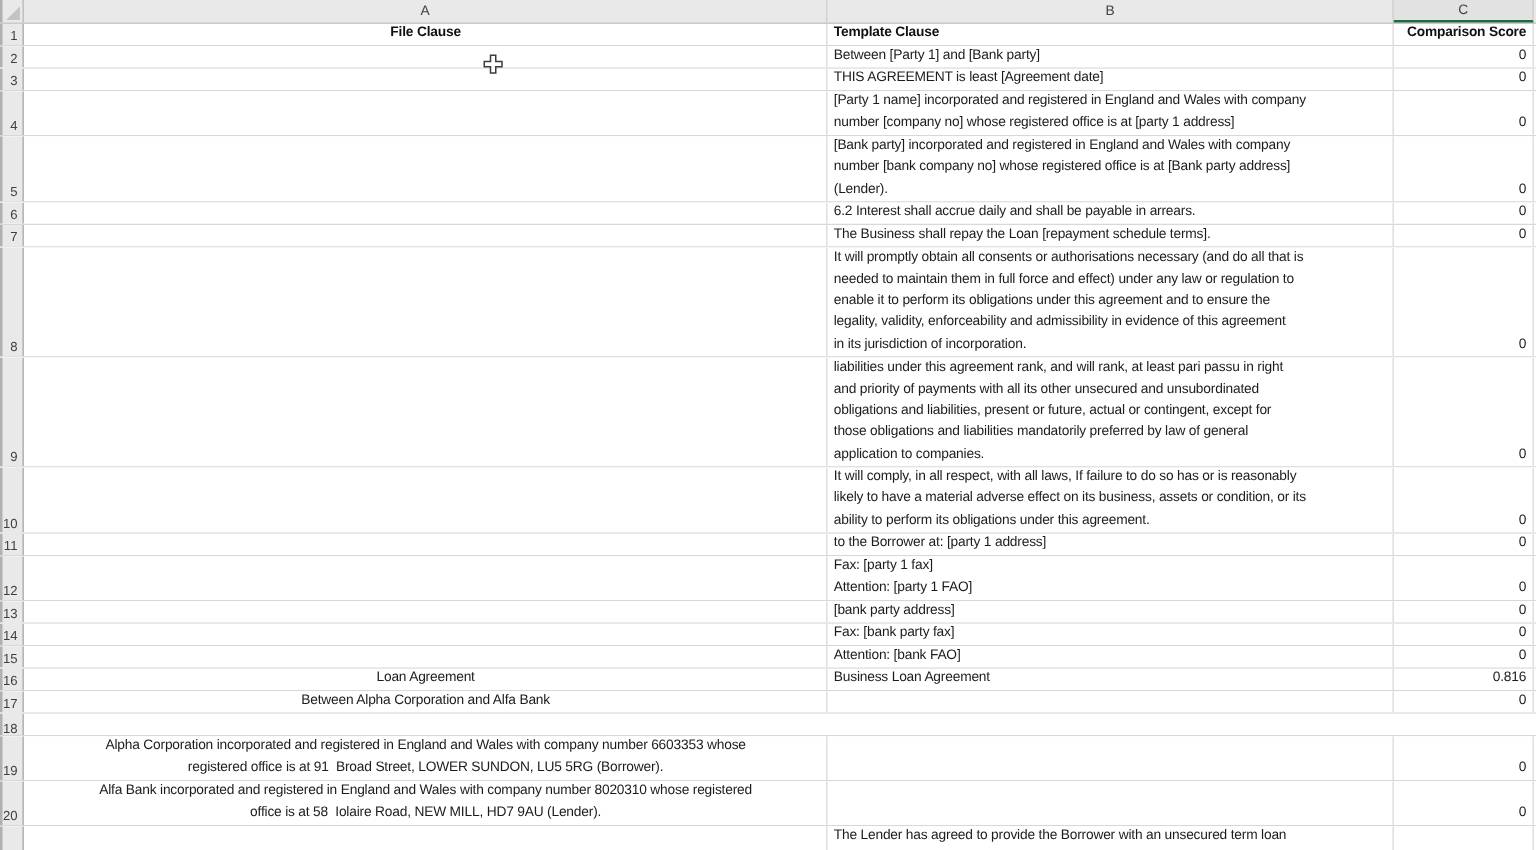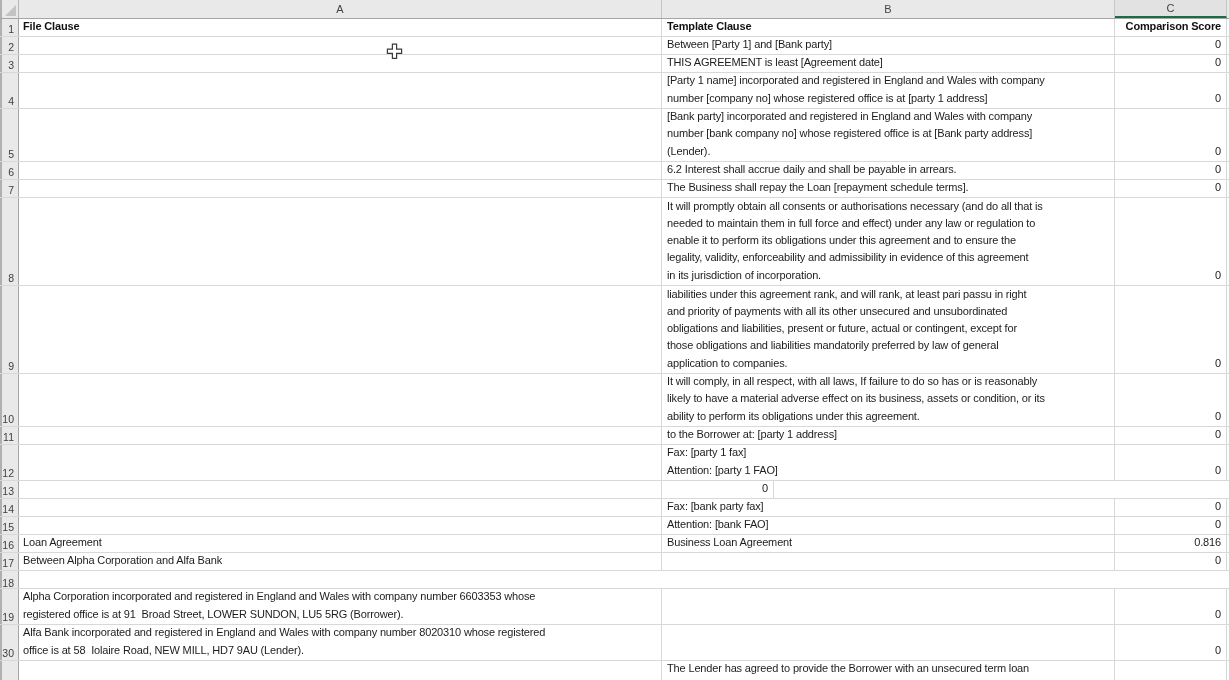--- a/index.html
+++ b/index.html
@@ -22,21 +22,21 @@
 
   
   .row { display:flex; width:100%; border-bottom:1px solid #d8d8d8; overflow:hidden; background:#fff; }
   .rn { width:19px; flex:0 0 19px; background:#e9e9e9; border-left:2px solid #b0b0b0;
         border-right:1px solid #a5a5a5; color:#3f3f3f; font-size:10.5px;
         display:flex; flex-direction:column; justify-content:flex-end;
         text-align:right; padding:0 4px 1px 0; }
   .cell { display:flex; flex-direction:column; justify-content:flex-end;
           font-size:11px; line-height:17.3px; color:#1c1c1c; letter-spacing:-0.15px;
           white-space:pre-wrap; overflow:hidden; border-right:1px solid #d8d8d8; }
-  .ca { width:643px; flex:0 0 643px; padding:0 3px 1px 4px; }
+  .ca { width:643px; flex:0 0 643px; padding:0 3px 1px 4px;text-align:center; }
   .cb { width:453px; flex:0 0 453px; padding:0 3px 1px 5px; }
   .cc { width:112px; flex:0 0 112px; text-align:right; padding:0 5px 1px 3px; }
   .cd { flex:1; border-right:none; }
   .row.bold .cell { font-weight:bold; color:#111; }
 
   
   .cursor { position:absolute; left:386px; top:43px; pointer-events:none; }
 </style>
 </head>
 <body>
@@ -148,20 +148,21 @@
         <div class="rn">12</div>
         <div class="cell ca"></div>
         <div class="cell cb">Fax: [party 1 fax]
 Attention: [party 1 FAO]</div>
         <div class="cell cc">0</div>
         <div class="cell cd"></div>
       </div>
       <div class="row" style="height: 18px;">
         <div class="rn">13</div>
         <div class="cell ca"></div>
+        <div class="cell cb">[bank party address]</div>
         <div class="cell cc">0</div>
         <div class="cell cd"></div>
       </div>
       <div class="row" style="height: 18px;">
         <div class="rn">14</div>
         <div class="cell ca"></div>
         <div class="cell cb">Fax: [bank party fax]</div>
         <div class="cell cc">0</div>
         <div class="cell cd"></div>
       </div>
@@ -195,21 +196,21 @@
       </div>
       <div class="row" style="height: 36px;">
         <div class="rn">19</div>
         <div class="cell ca">Alpha Corporation incorporated and registered in England and Wales with company number 6603353 whose
 registered office is at 91  Broad Street, LOWER SUNDON, LU5 5RG (Borrower).</div>
         <div class="cell cb"></div>
         <div class="cell cc">0</div>
         <div class="cell cd"></div>
       </div>
       <div class="row" style="height: 36px;">
-        <div class="rn">30</div>
+        <div class="rn">20</div>
         <div class="cell ca">Alfa Bank incorporated and registered in England and Wales with company number 8020310 whose registered
 office is at 58  Iolaire Road, NEW MILL, HD7 9AU (Lender).</div>
         <div class="cell cb"></div>
         <div class="cell cc">0</div>
         <div class="cell cd"></div>
       </div>
       <div class="row" style="height: 36px;">
         <div class="rn">21</div>
         <div class="cell ca">The Lender has agreed to provide the Borrower with an unsecured term loan facility of £5624222.</div>
         <div class="cell cb">The Lender has agreed to provide the Borrower with an unsecured term loan

